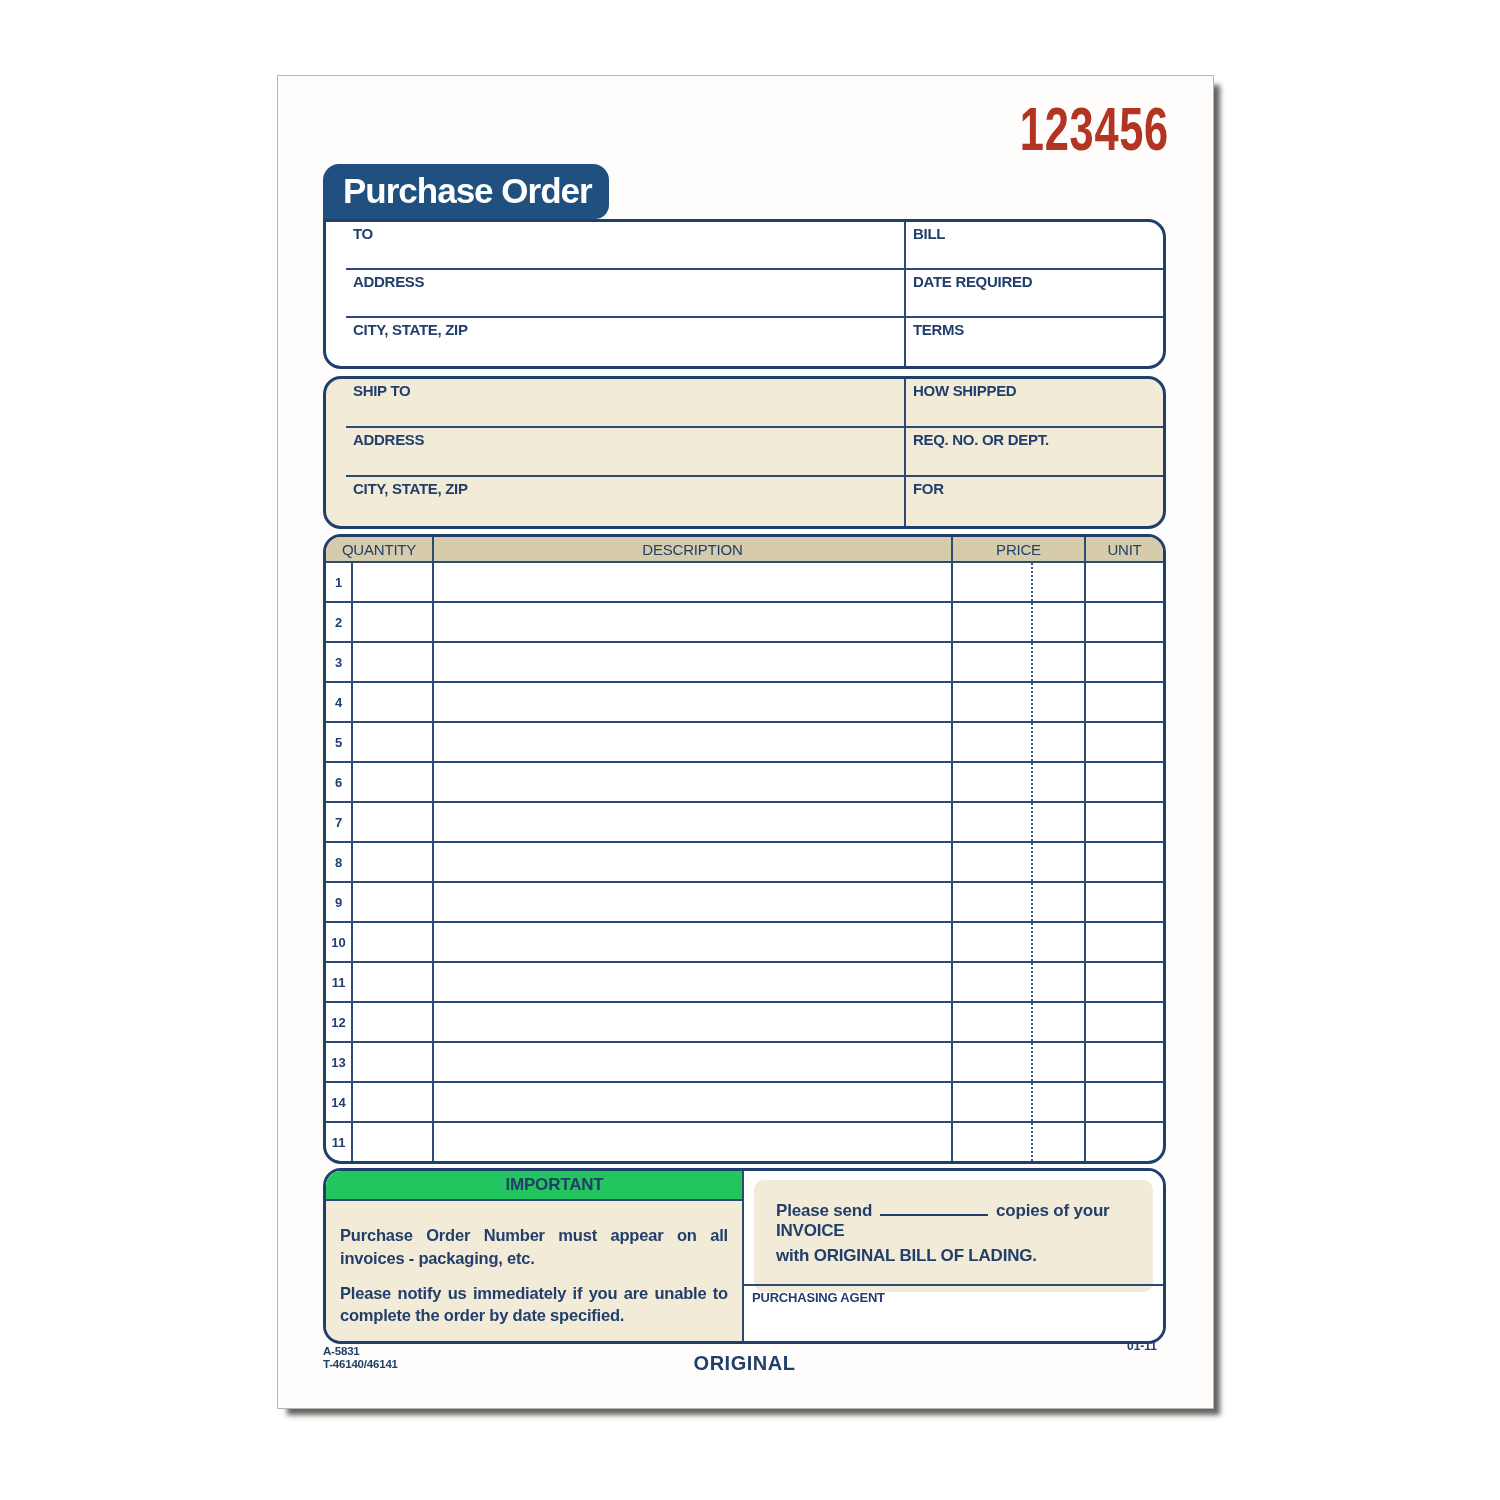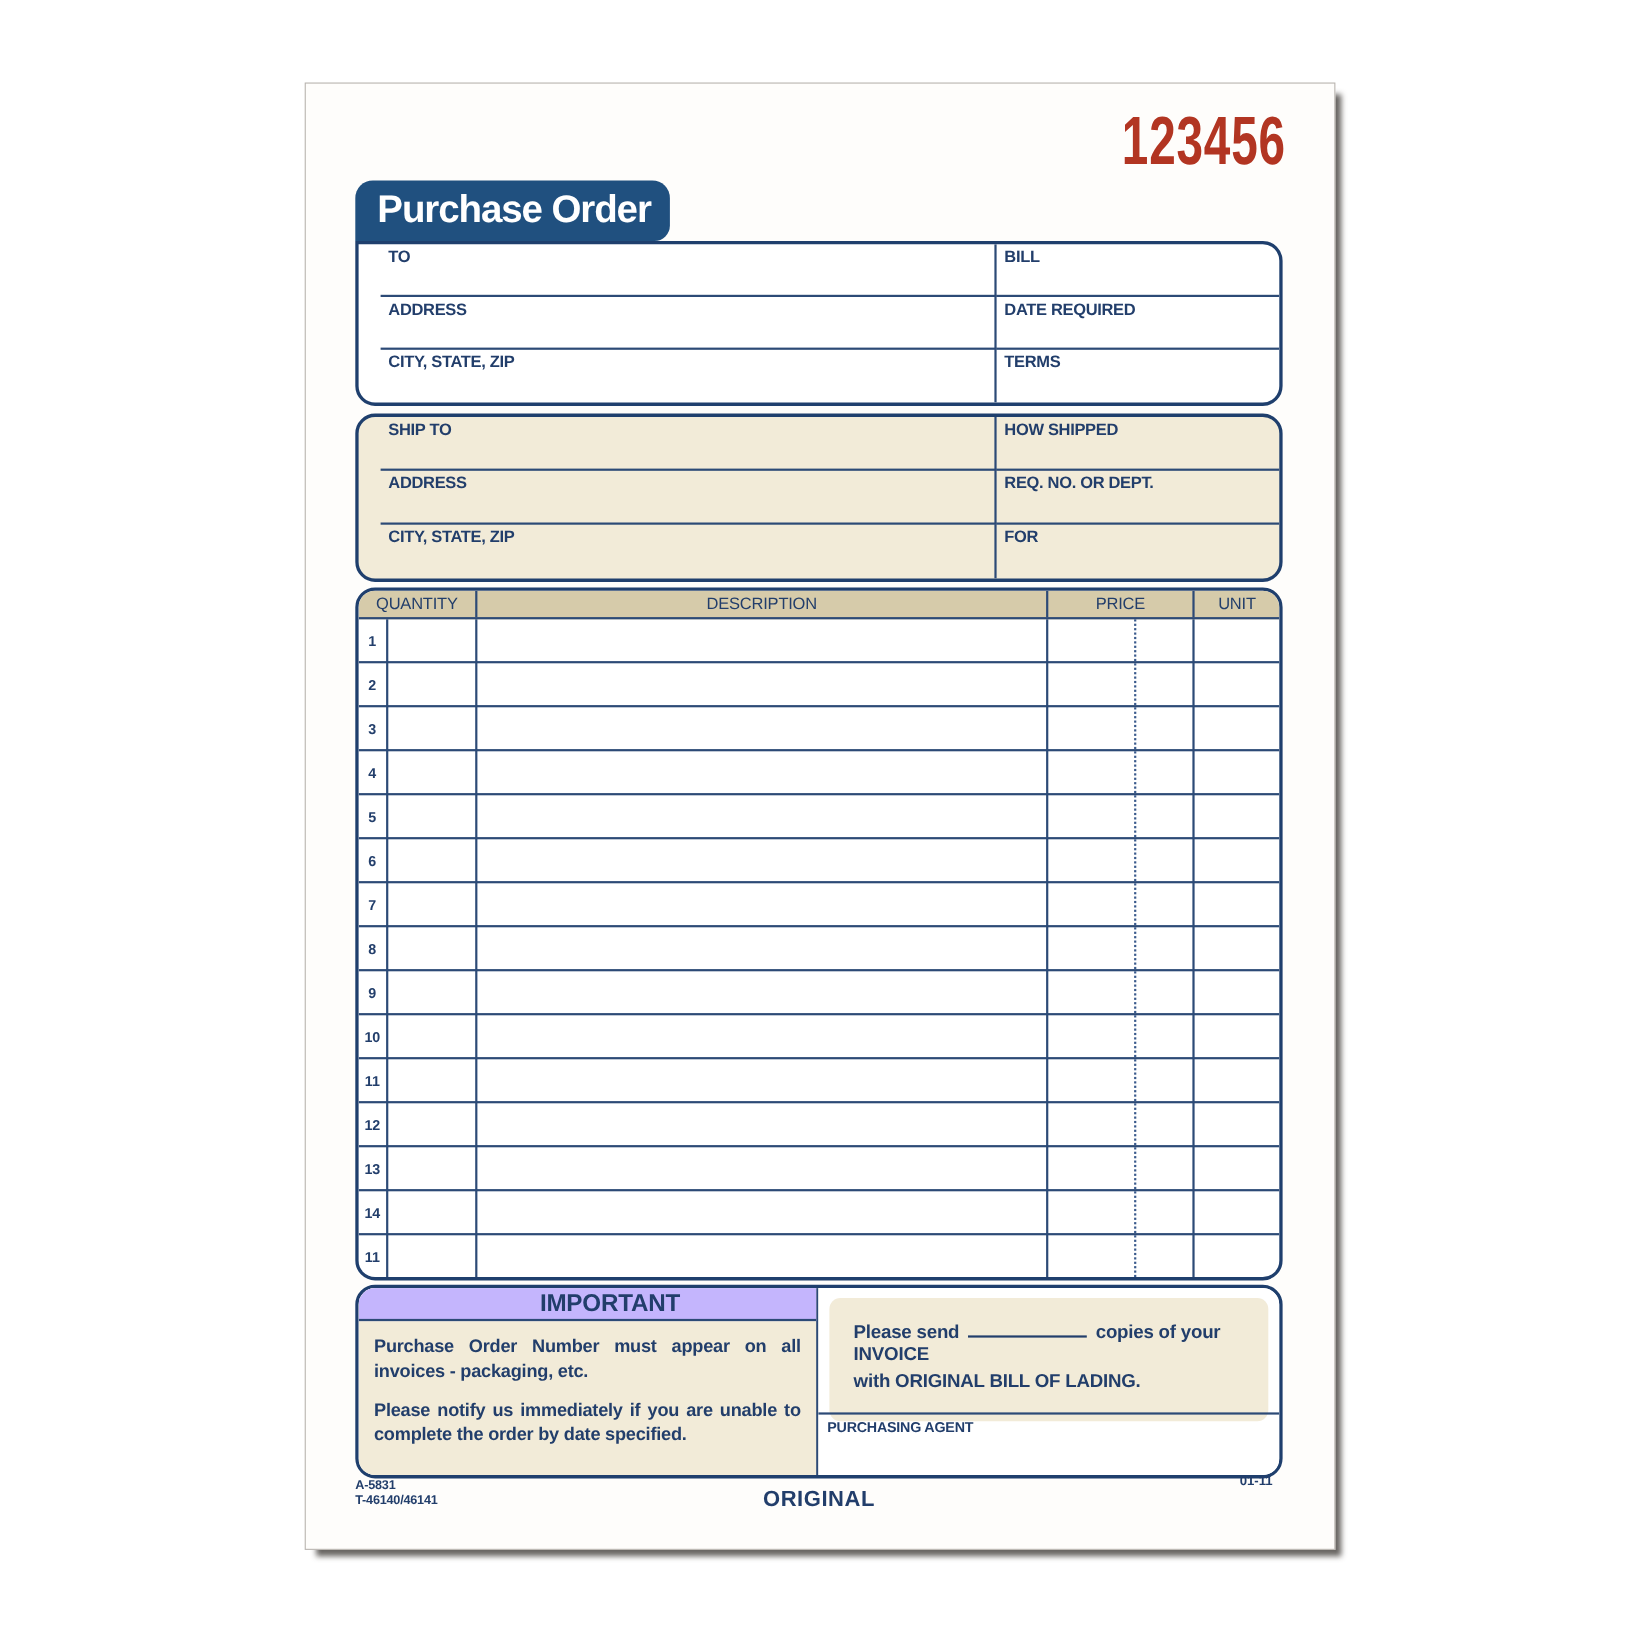--- a/index.html
+++ b/index.html
@@ -50,26 +50,26 @@
   .vl-qty{left:106px;width:2px;}
   .vl-desc{left:625px;width:2px;}
   .vl-price{left:758px;width:2px;}
   .vl-dotted{position:absolute;top:0;bottom:0;left:705px;width:0;border-left:2px dotted #3a5a8c;}
 
   
   .bottom{position:absolute;left:45px;top:1092px;width:843px;height:176px;border:3px solid #1f3f6d;
           border-radius:18px;box-sizing:border-box;overflow:hidden;display:flex;background:#ffffff;}
   .imp{width:418px;flex:0 0 418px;border-right:2.5px solid #2c4a76;box-sizing:border-box;
        background:#f2ebd8;display:flex;flex-direction:column;}
-  .imp-head{height:30px;flex:0 0 30px;background:#c4b5fd;border-bottom:2.5px solid #2c4a76;
-            display:flex;align-items:center;justify-content:center;font-size:22px;font-weight:700;
+  .imp-head{height:30px;flex:0 0 30px;background:#22c55e;border-bottom:2.5px solid #2c4a76;
+            display:flex;align-items:center;justify-content:center;font-size:17px;font-weight:700;
             color:#223e6b;box-sizing:border-box;letter-spacing:-0.2px;padding-left:41px;}
   .imp-body{padding:11px 14px 0 14px;font-size:16.5px;font-weight:700;color:#223e6b;
             text-align:justify;line-height:1.38;letter-spacing:-0.2px;}
-  .imp-body p{margin:1px 0 12px 0;}
+  .imp-body p{margin:12px 0 12px 0;}
   .inv{flex:1;display:flex;flex-direction:column;position:relative;background:#ffffff;}
   .inv-box{margin:9px 10px 0 10px;height:92px;background:#f2ebd8;border-radius:10px;
            padding:20px 12px 0 22px;box-sizing:content-box;font-size:17px;font-weight:700;
            color:#223e6b;letter-spacing:-0.2px;}
   .inv-box .blank{display:inline-block;width:108px;border-bottom:2px solid #223e6b;
                   height:14px;margin:0 8px;vertical-align:baseline;}
   .inv-line2{margin-top:5px;}
   .agent{position:absolute;left:0;right:0;top:113px;bottom:0;border-top:2.5px solid #2c4a76;
          padding:4px 0 0 8px;font-size:13px;font-weight:700;color:#223e6b;letter-spacing:-0.2px;}
 

